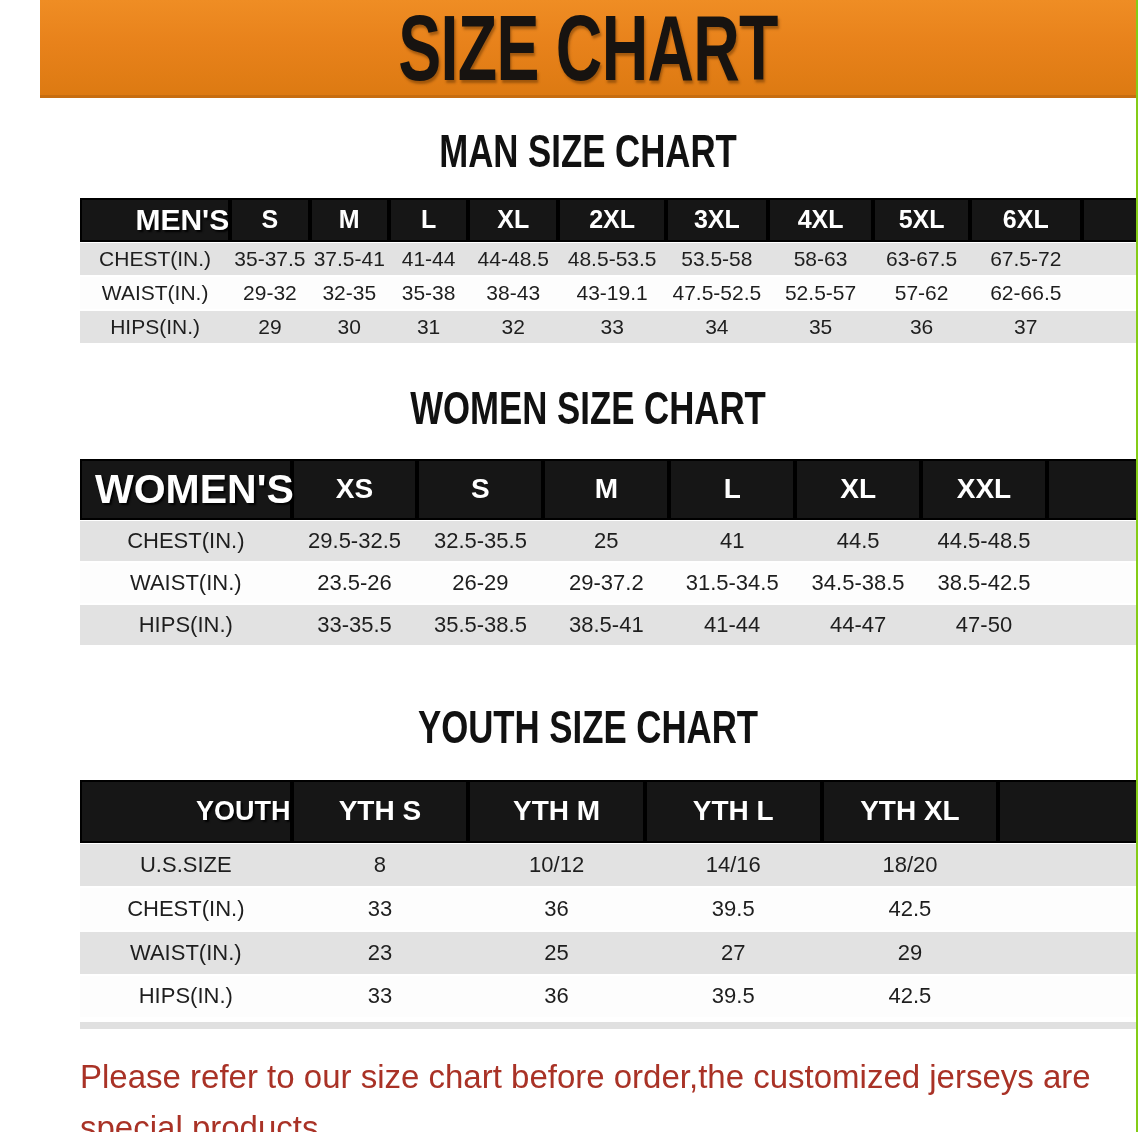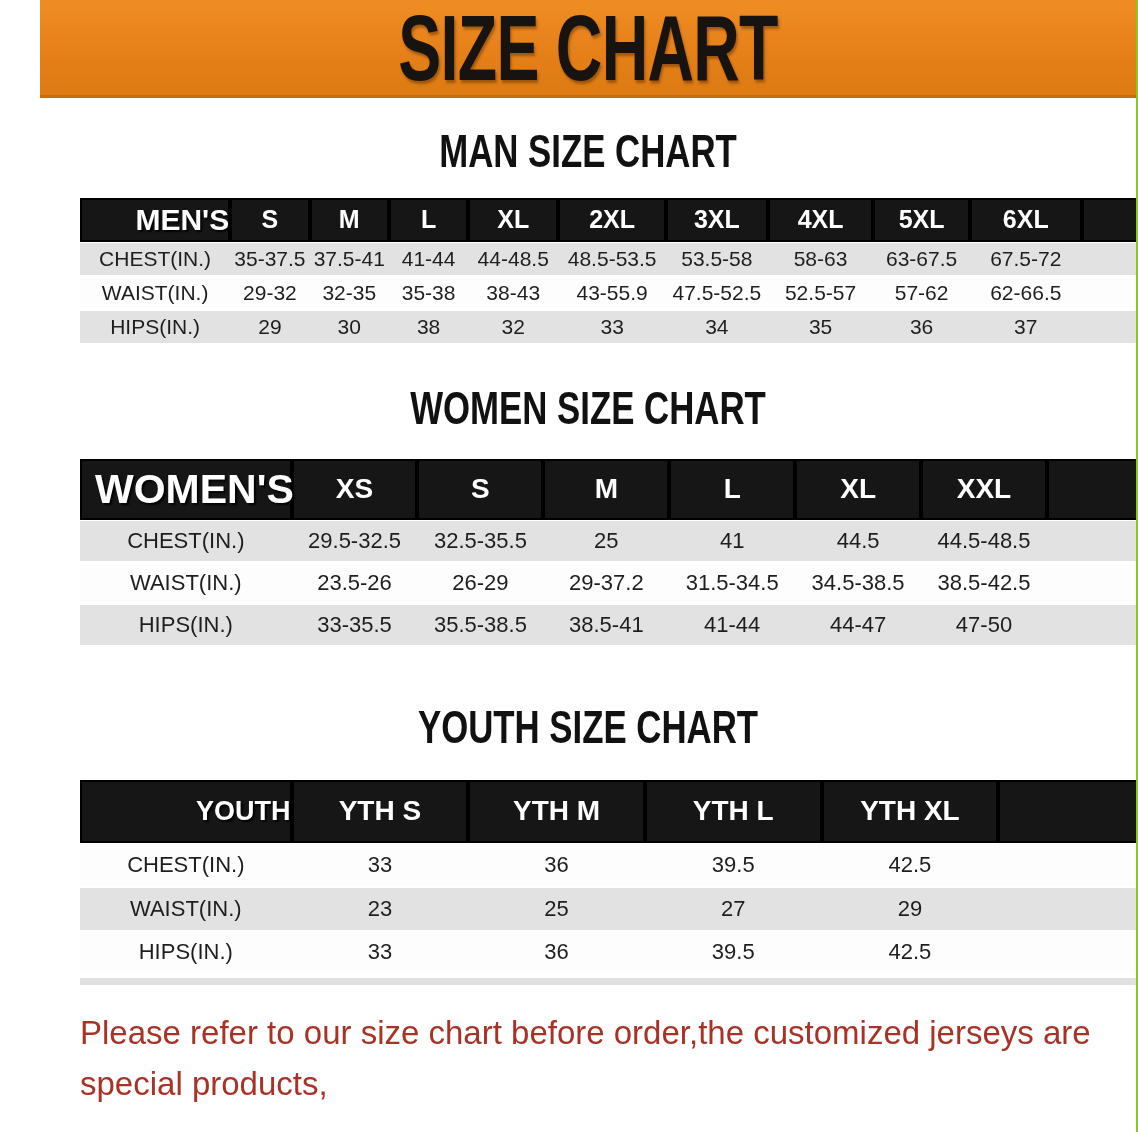--- a/index.html
+++ b/index.html
@@ -159,32 +159,32 @@
         <td>63-67.5</td>
         <td>67.5-72</td>
         <td></td>
       </tr>
       <tr class="plain">
         <td>WAIST(IN.)</td>
         <td>29-32</td>
         <td>32-35</td>
         <td>35-38</td>
         <td>38-43</td>
-        <td>43-55.9</td>
+        <td>43-19.1</td>
         <td>47.5-52.5</td>
         <td>52.5-57</td>
         <td>57-62</td>
         <td>62-66.5</td>
         <td></td>
       </tr>
       <tr class="stripe">
         <td>HIPS(IN.)</td>
         <td>29</td>
         <td>30</td>
-        <td>38</td>
+        <td>31</td>
         <td>32</td>
         <td>33</td>
         <td>34</td>
         <td>35</td>
         <td>36</td>
         <td>37</td>
         <td></td>
       </tr>
     </tbody>
   </table>
@@ -263,20 +263,28 @@
       <tr>
         <th class="corner">YOUTH</th>
         <th>YTH S</th>
         <th>YTH M</th>
         <th>YTH L</th>
         <th>YTH XL</th>
         <th></th>
       </tr>
     </thead>
     <tbody>
+      <tr class="stripe">
+        <td>U.S.SIZE</td>
+        <td>8</td>
+        <td>10/12</td>
+        <td>14/16</td>
+        <td>18/20</td>
+        <td></td>
+      </tr>
       <tr class="plain">
         <td>CHEST(IN.)</td>
         <td>33</td>
         <td>36</td>
         <td>39.5</td>
         <td>42.5</td>
         <td></td>
       </tr>
       <tr class="stripe">
         <td>WAIST(IN.)</td>

